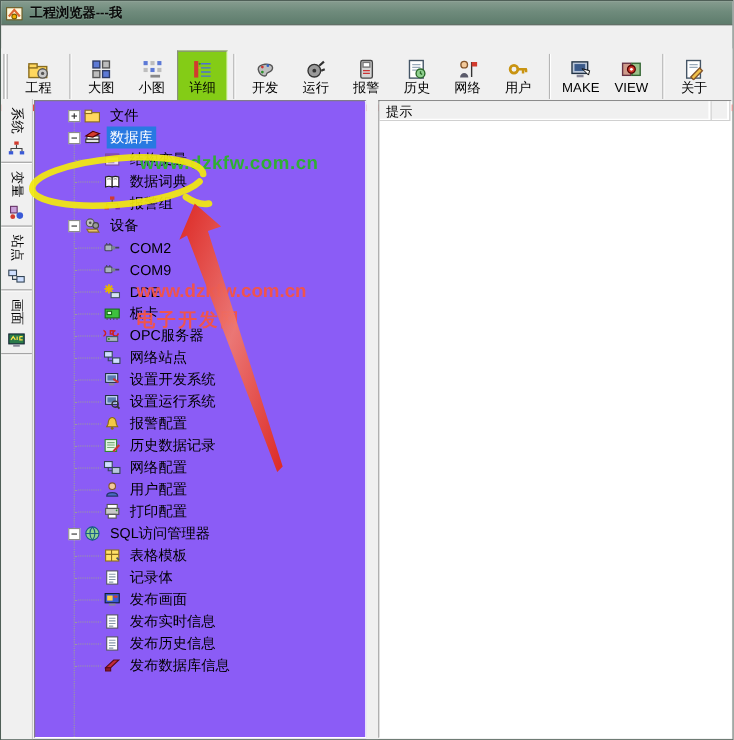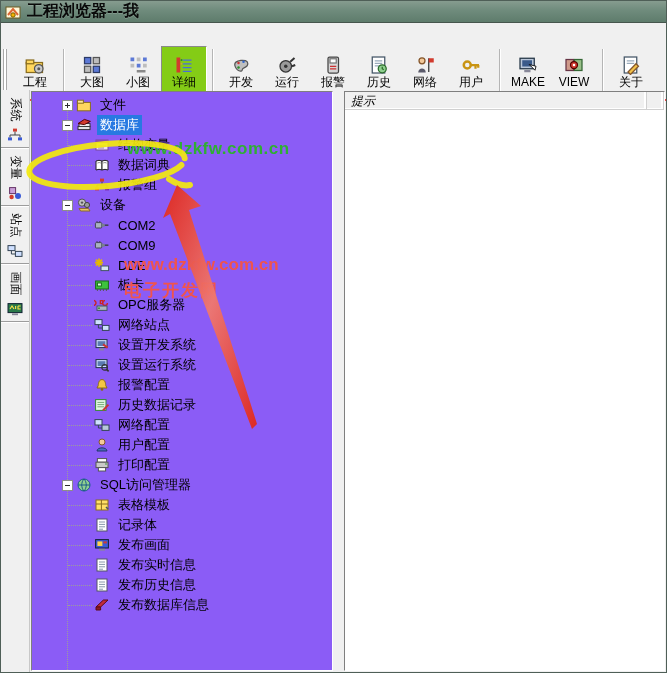--- a/index.html
+++ b/index.html
@@ -5,30 +5,30 @@
   * { margin:0; padding:0; box-sizing:border-box; }
   html,body { width:667px; height:673px; overflow:hidden; }
   body { font-family:"Liberation Sans", sans-serif; font-size:12px; color:#000; background:#f0f0f0; }
   #window { position:relative; width:667px; height:673px; border:1px solid #4f5f57; background:#f0f0f0; overflow:hidden; }
 
   
   .titlebar { position:absolute; left:0; top:0; right:0; height:22px;
     background:linear-gradient(180deg,#869c8f 0%,#6f8b7c 45%,#5e7c6c 100%);
     display:flex; align-items:center; padding:0 4px; border-bottom:1px solid #46564d; }
   .titlebar .app-icon { width:16px; height:16px; margin-right:6px; flex:0 0 auto; }
-  .titlebar .title-text { font-weight:bold; font-size:16px; color:#0a0a0a; text-shadow:0 1px 0 rgba(255,255,255,.15); }
+  .titlebar .title-text { font-weight:bold; font-size:12px; color:#0a0a0a; text-shadow:0 1px 0 rgba(255,255,255,.15); }
 
   
   .menubar { position:absolute; left:0; top:23px; right:0; height:19px; background:#f0f0f0;
     display:flex; align-items:center; padding-left:6px; border-bottom:1px solid #d7d7d7; }
   .menu-item { padding:2px 9px; cursor:default; }
 
   
   .toolbar { position:absolute; left:0; top:43px; right:0; height:57px; background:#f0f0f0;
-    display:flex; align-items:stretch; border-bottom:2px solid #ef4444; padding:2px 0; }
+    display:flex; align-items:stretch; border-bottom:6px solid #ef4444; padding:2px 0; }
   .tb-grip { width:7px; margin:3px 2px; border-left:2px solid #fff; border-right:0;
     box-shadow:inset 2px 0 0 #fff, inset 3px 0 0 #a8a8a8; border-left:1px solid #a8a8a8; }
   .tb-sep { width:1px; background:#b5b5b5; margin:3px 5px; box-shadow:1px 0 0 #fff; }
   .tb-btn { width:46px; display:flex; flex-direction:column; align-items:center; justify-content:center;
     border:1px solid transparent; background:transparent; gap:1px; cursor:default; }
   .tb-btn .tb-icon { width:22px; height:20px; display:flex; align-items:center; justify-content:center; }
   .tb-btn .tb-icon svg { width:20px; height:20px; }
   .tb-btn .tb-label { font-size:12px; line-height:13px; white-space:nowrap; }
   .tb-btn.pressed { background:#84cc16; border-color:#8a8a8a #ffffff #ffffff #8a8a8a; }
 
@@ -59,21 +59,21 @@
   .tree-row .node-label { padding:1px 3px; }
   .tree-row .node-label.selected { background:#2879e2; color:#fff; }
 
   
   .splitter { position:absolute; left:332px; width:11px; top:89px; bottom:0; background:#f0f0f0; cursor:col-resize; }
   .right-panel { position:absolute; left:343px; right:1px; top:90px; bottom:1px; background:#fff;
     border:1px solid; border-color:#7f7f7f #fff #fff #7f7f7f; }
   .rp-header { display:flex; height:18px; background:#f0f0f0; border-bottom:1px solid #d0d0d0; }
   .rp-col { border-right:1px solid #d0d0d0; box-shadow:inset 0 -1px 0 #fff, inset -2px 0 0 #fff;
     padding:1px 6px; font-size:12px; cursor:default; }
-  .rp-col.c0 { width:302px;font-style:italic; }
+  .rp-col.c0 { width:302px; }
   .rp-col.c1 { flex:1; }
   .rp-body { height:calc(100% - 18px); background:#fff; }
 
   
   .overlay { position:absolute; pointer-events:none; }
   .wm-green { left:126px; top:138px; font-size:17px; font-weight:bold; letter-spacing:.5px; }
   .wm-red  { left:123px; top:251px; font-size:17px; font-weight:bold; line-height:26px; }
   .wm-red .l2 { letter-spacing:2px; }
   #annot-svg { position:absolute; left:0; top:0; width:667px; height:673px; pointer-events:none; }
 </style>

